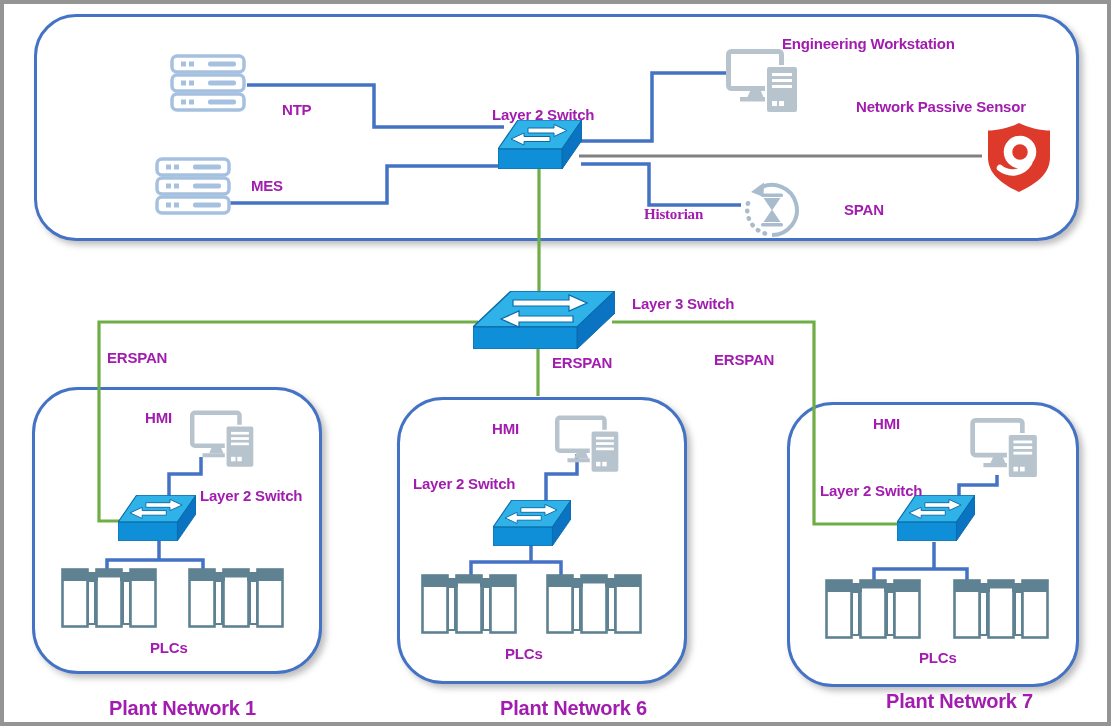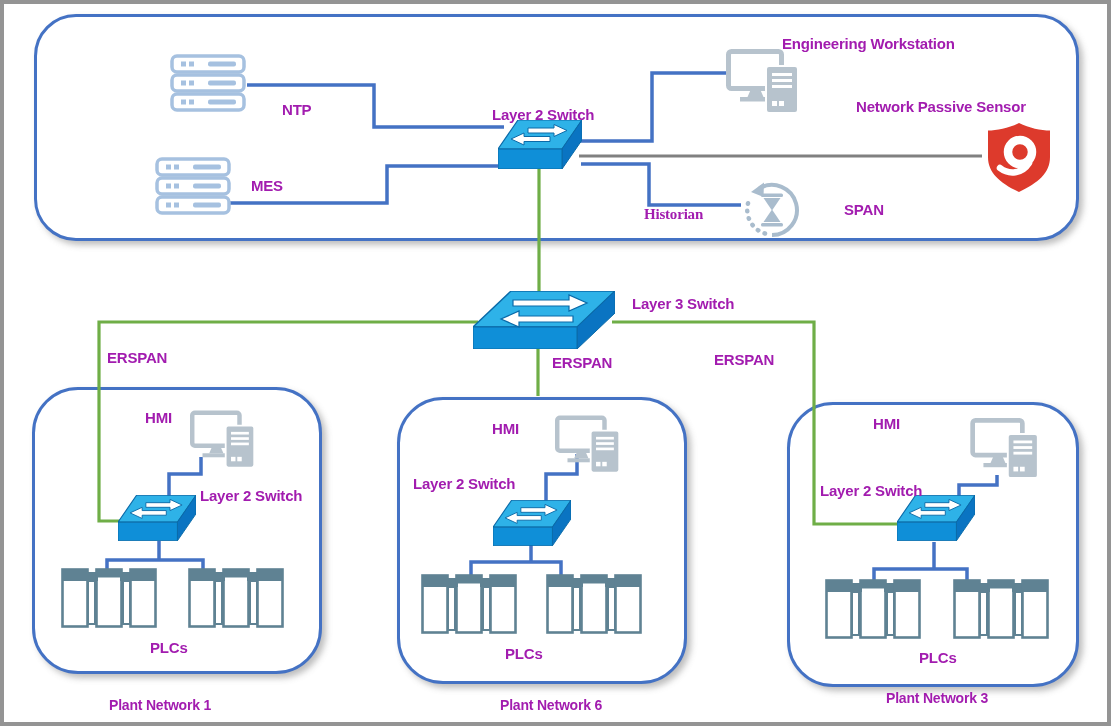--- a/index.html
+++ b/index.html
@@ -12,21 +12,21 @@
     position:absolute;box-sizing:border-box;background:#fff;
     border:3px solid #4472c4;z-index:1;
     box-shadow:4px 4px 6px rgba(110,110,110,.45);
   }
   .wires{position:absolute;left:0;top:0;z-index:2;}
   .icon{position:absolute;z-index:3;line-height:0;}
   .lbl{
     position:absolute;z-index:4;font-weight:700;font-size:15px;color:#a21caf;
     white-space:nowrap;letter-spacing:-0.2px;
   }
-  .lbl.cap{font-size:14px;}
+  .lbl.cap{font-size:20px;}
   svg{display:block;}
 </style>
 </head>
 <body>
 
 <div class="canvas">
 
   <svg width="0" height="0" style="position:absolute" aria-hidden="true">
     <defs>
       <g id="sym-switch">
@@ -262,15 +262,15 @@
   <div class="lbl cap" style="left:105px;top:693px;">Plant Network 1</div>
 
   <div class="lbl" style="left:488px;top:416px;">HMI</div>
   <div class="lbl" style="left:409px;top:471px;">Layer 2 Switch</div>
   <div class="lbl" style="left:501px;top:641px;">PLCs</div>
   <div class="lbl cap" style="left:496px;top:693px;">Plant Network 6</div>
 
   <div class="lbl" style="left:869px;top:411px;">HMI</div>
   <div class="lbl" style="left:816px;top:478px;">Layer 2 Switch</div>
   <div class="lbl" style="left:915px;top:645px;">PLCs</div>
-  <div class="lbl cap" style="left:882px;top:686px;">Plant Network 3</div>
+  <div class="lbl cap" style="left:882px;top:686px;">Plant Network 7</div>
 
 </div>
 
 </body></html>

